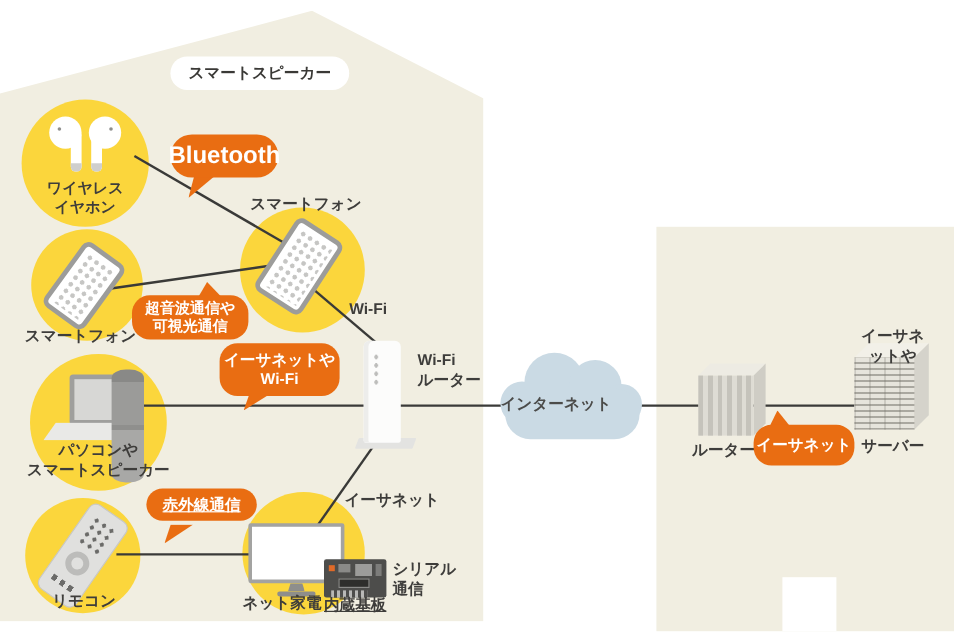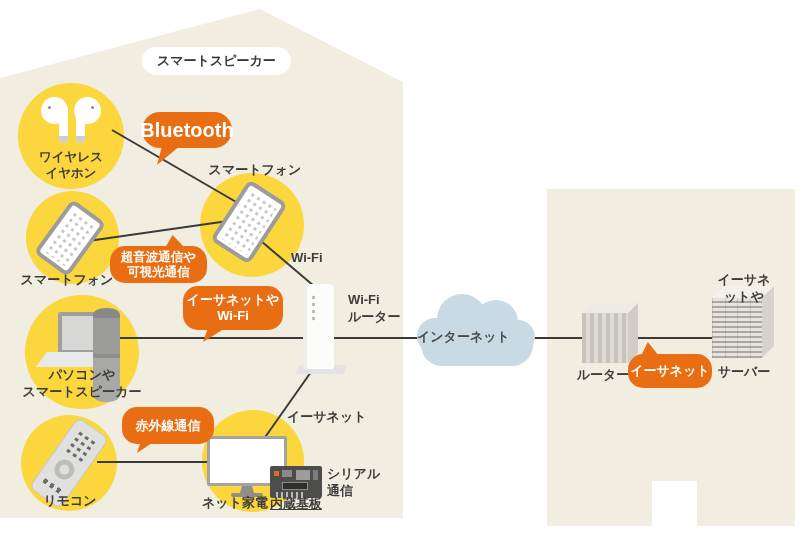--- a/index.html
+++ b/index.html
@@ -212,18 +212,18 @@
 
   <div class="tail up" style="left:165px;top:235px;width:20px;height:13px;"></div>
   <div class="bubble" style="left:110px;top:246px;width:97px;height:37px;font-size:12.5px;">超音波通信や
 可視光通信</div>
 
   <div class="tail down" style="left:203px;top:327px;width:24px;height:15px;"></div>
   <div class="bubble" style="left:183px;top:286px;width:100px;height:44px;">イーサネットや
 Wi-Fi</div>
 
   <div class="tail down" style="left:137px;top:437px;width:24px;height:16px;"></div>
-  <div class="bubble" style="left:122px;top:407px;width:92px;height:37px;">赤外線通信</div>
+  <div class="bubble" style="left:122px;top:407px;width:92px;height:27px;text-decoration:underline;">赤外線通信</div>
 
   <div class="tail up" style="left:641px;top:342px;width:18px;height:14px;"></div>
   <div class="bubble" style="left:628px;top:354px;width:84px;height:34px;">イーサネット</div>
 
 </div>
 
 </body></html>

